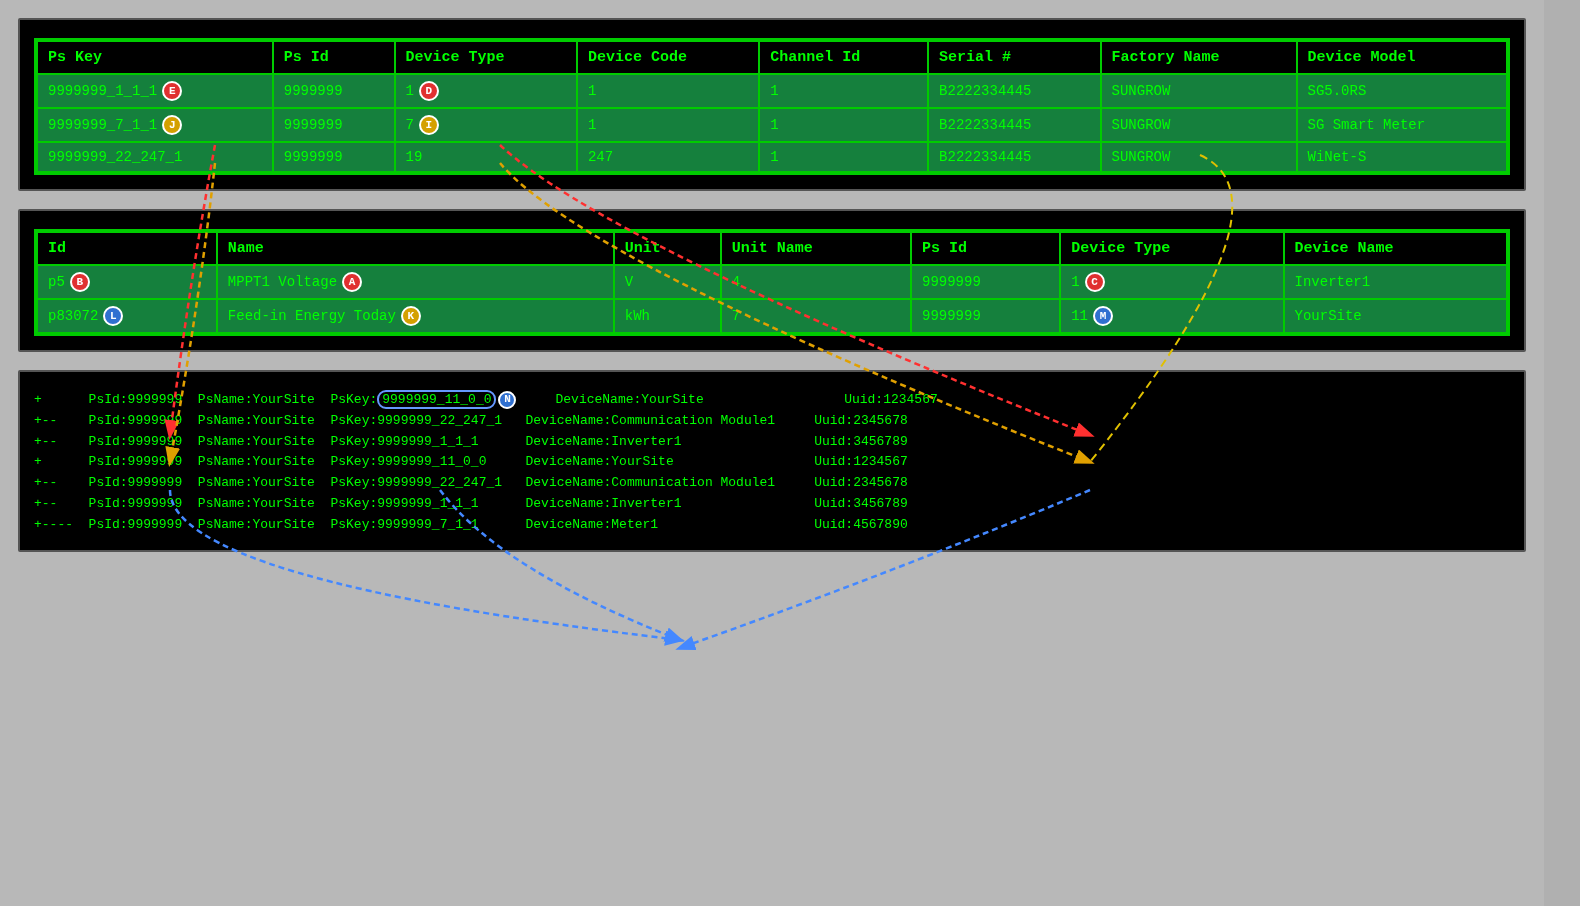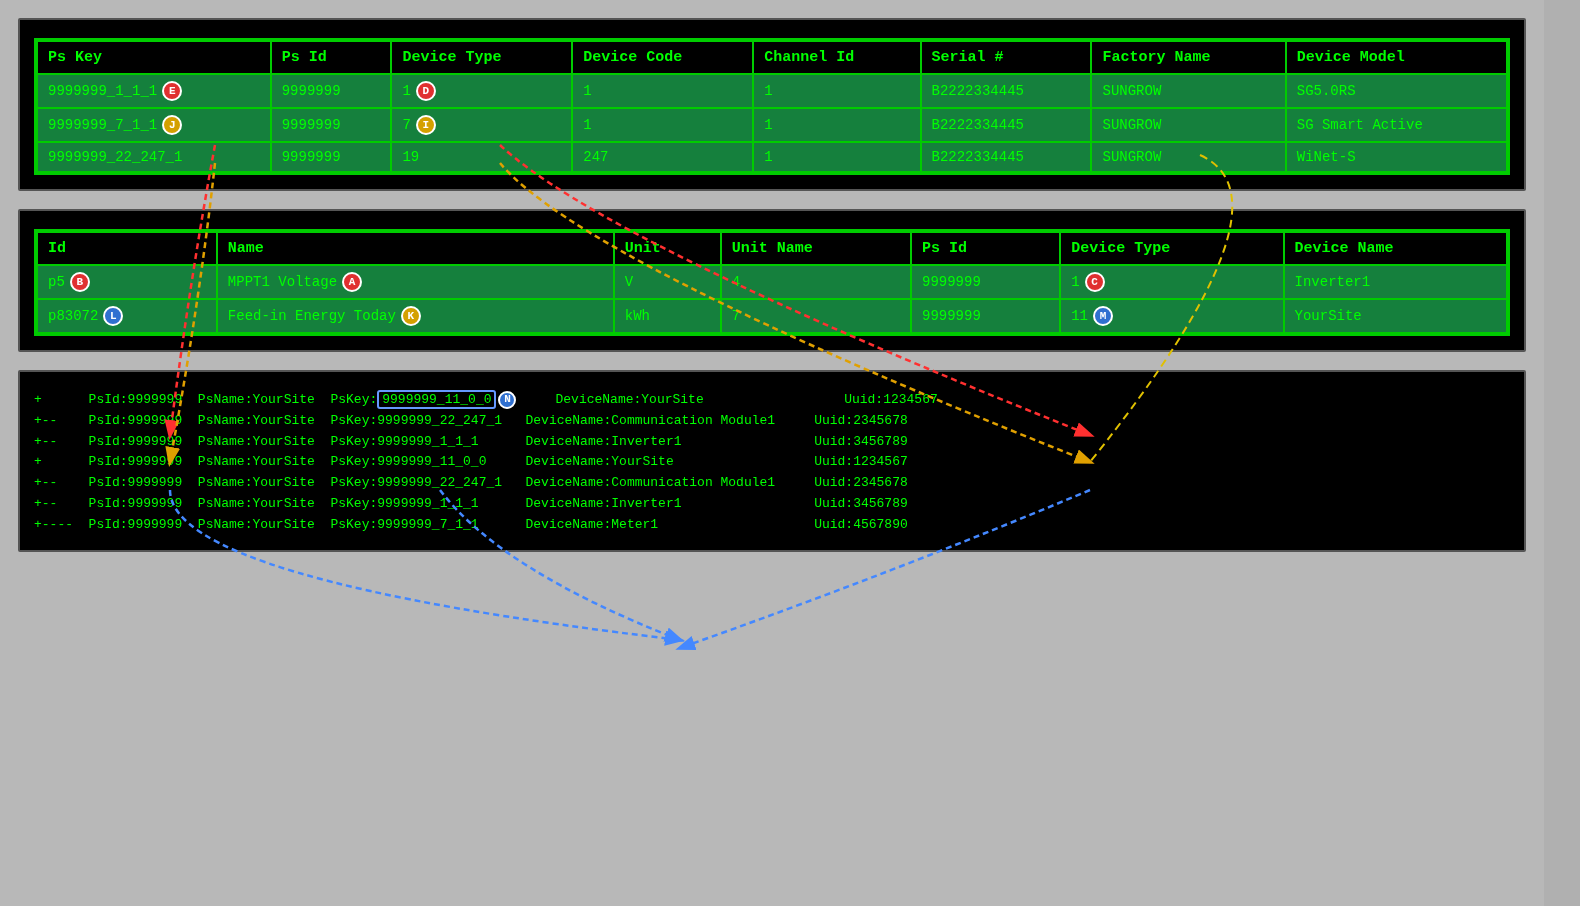--- a/index.html
+++ b/index.html
@@ -91,21 +91,21 @@
 
     
     .tree-line {
       color: #00ff00;
       font-size: 13px;
       line-height: 1.6;
       white-space: pre;
     }
     .tree-highlight {
       border: 2px solid #6699ff;
-      border-radius: 3px;
+      border-radius: 9px;
       padding: 0 3px;
       color: #00ff00;
     }
     .badge-n {
       background: #3070d0;
       color: #fff;
       border-radius: 50%;
       width: 18px; height: 18px;
       display: inline-flex; align-items: center; justify-content: center;
       font-size: 11px; font-weight: bold;
@@ -180,21 +180,21 @@
               <td>
                 <div class="cell-inner">1</div>
               </td>
               <td>
                 <div class="cell-inner">B2222334445</div>
               </td>
               <td>
                 <div class="cell-inner">SUNGROW</div>
               </td>
               <td>
-                <div class="cell-inner">SG Smart Active</div>
+                <div class="cell-inner">SG Smart Meter</div>
               </td>
             </tr>
             <tr>
               <td>
                 <div class="cell-inner">9999999_22_247_1</div>
               </td>
               <td>
                 <div class="cell-inner">9999999</div>
               </td>
               <td>

